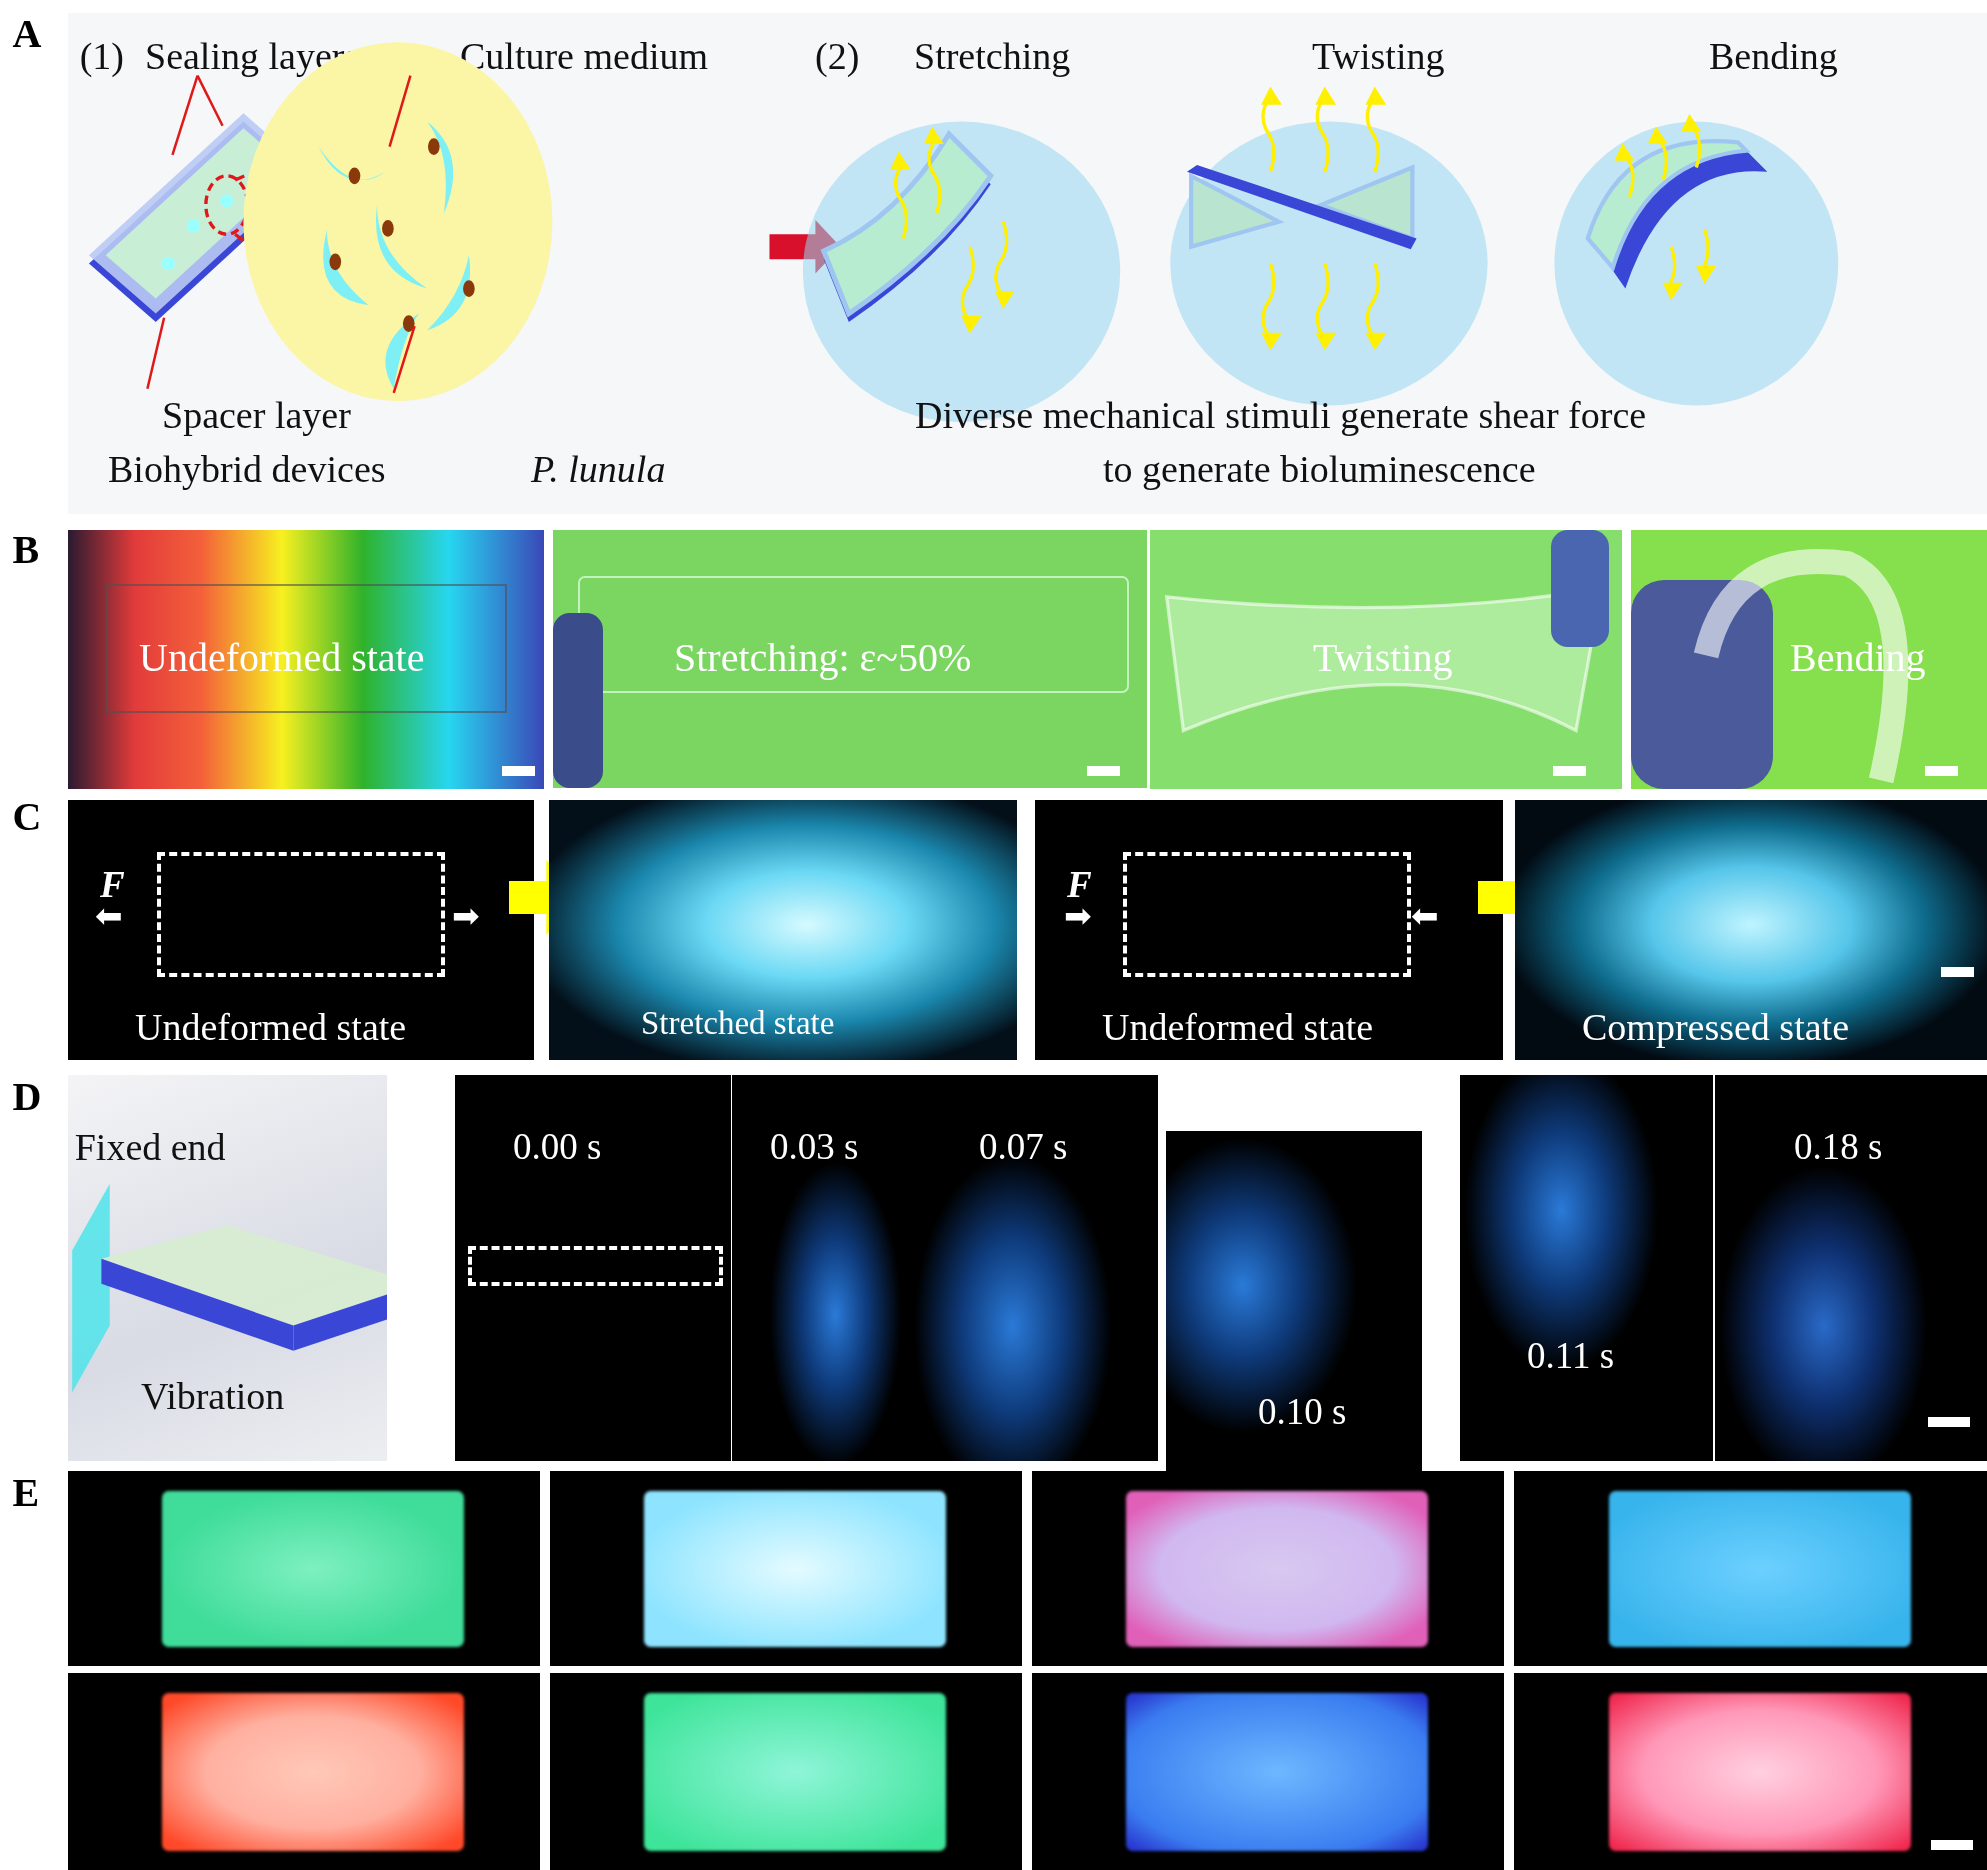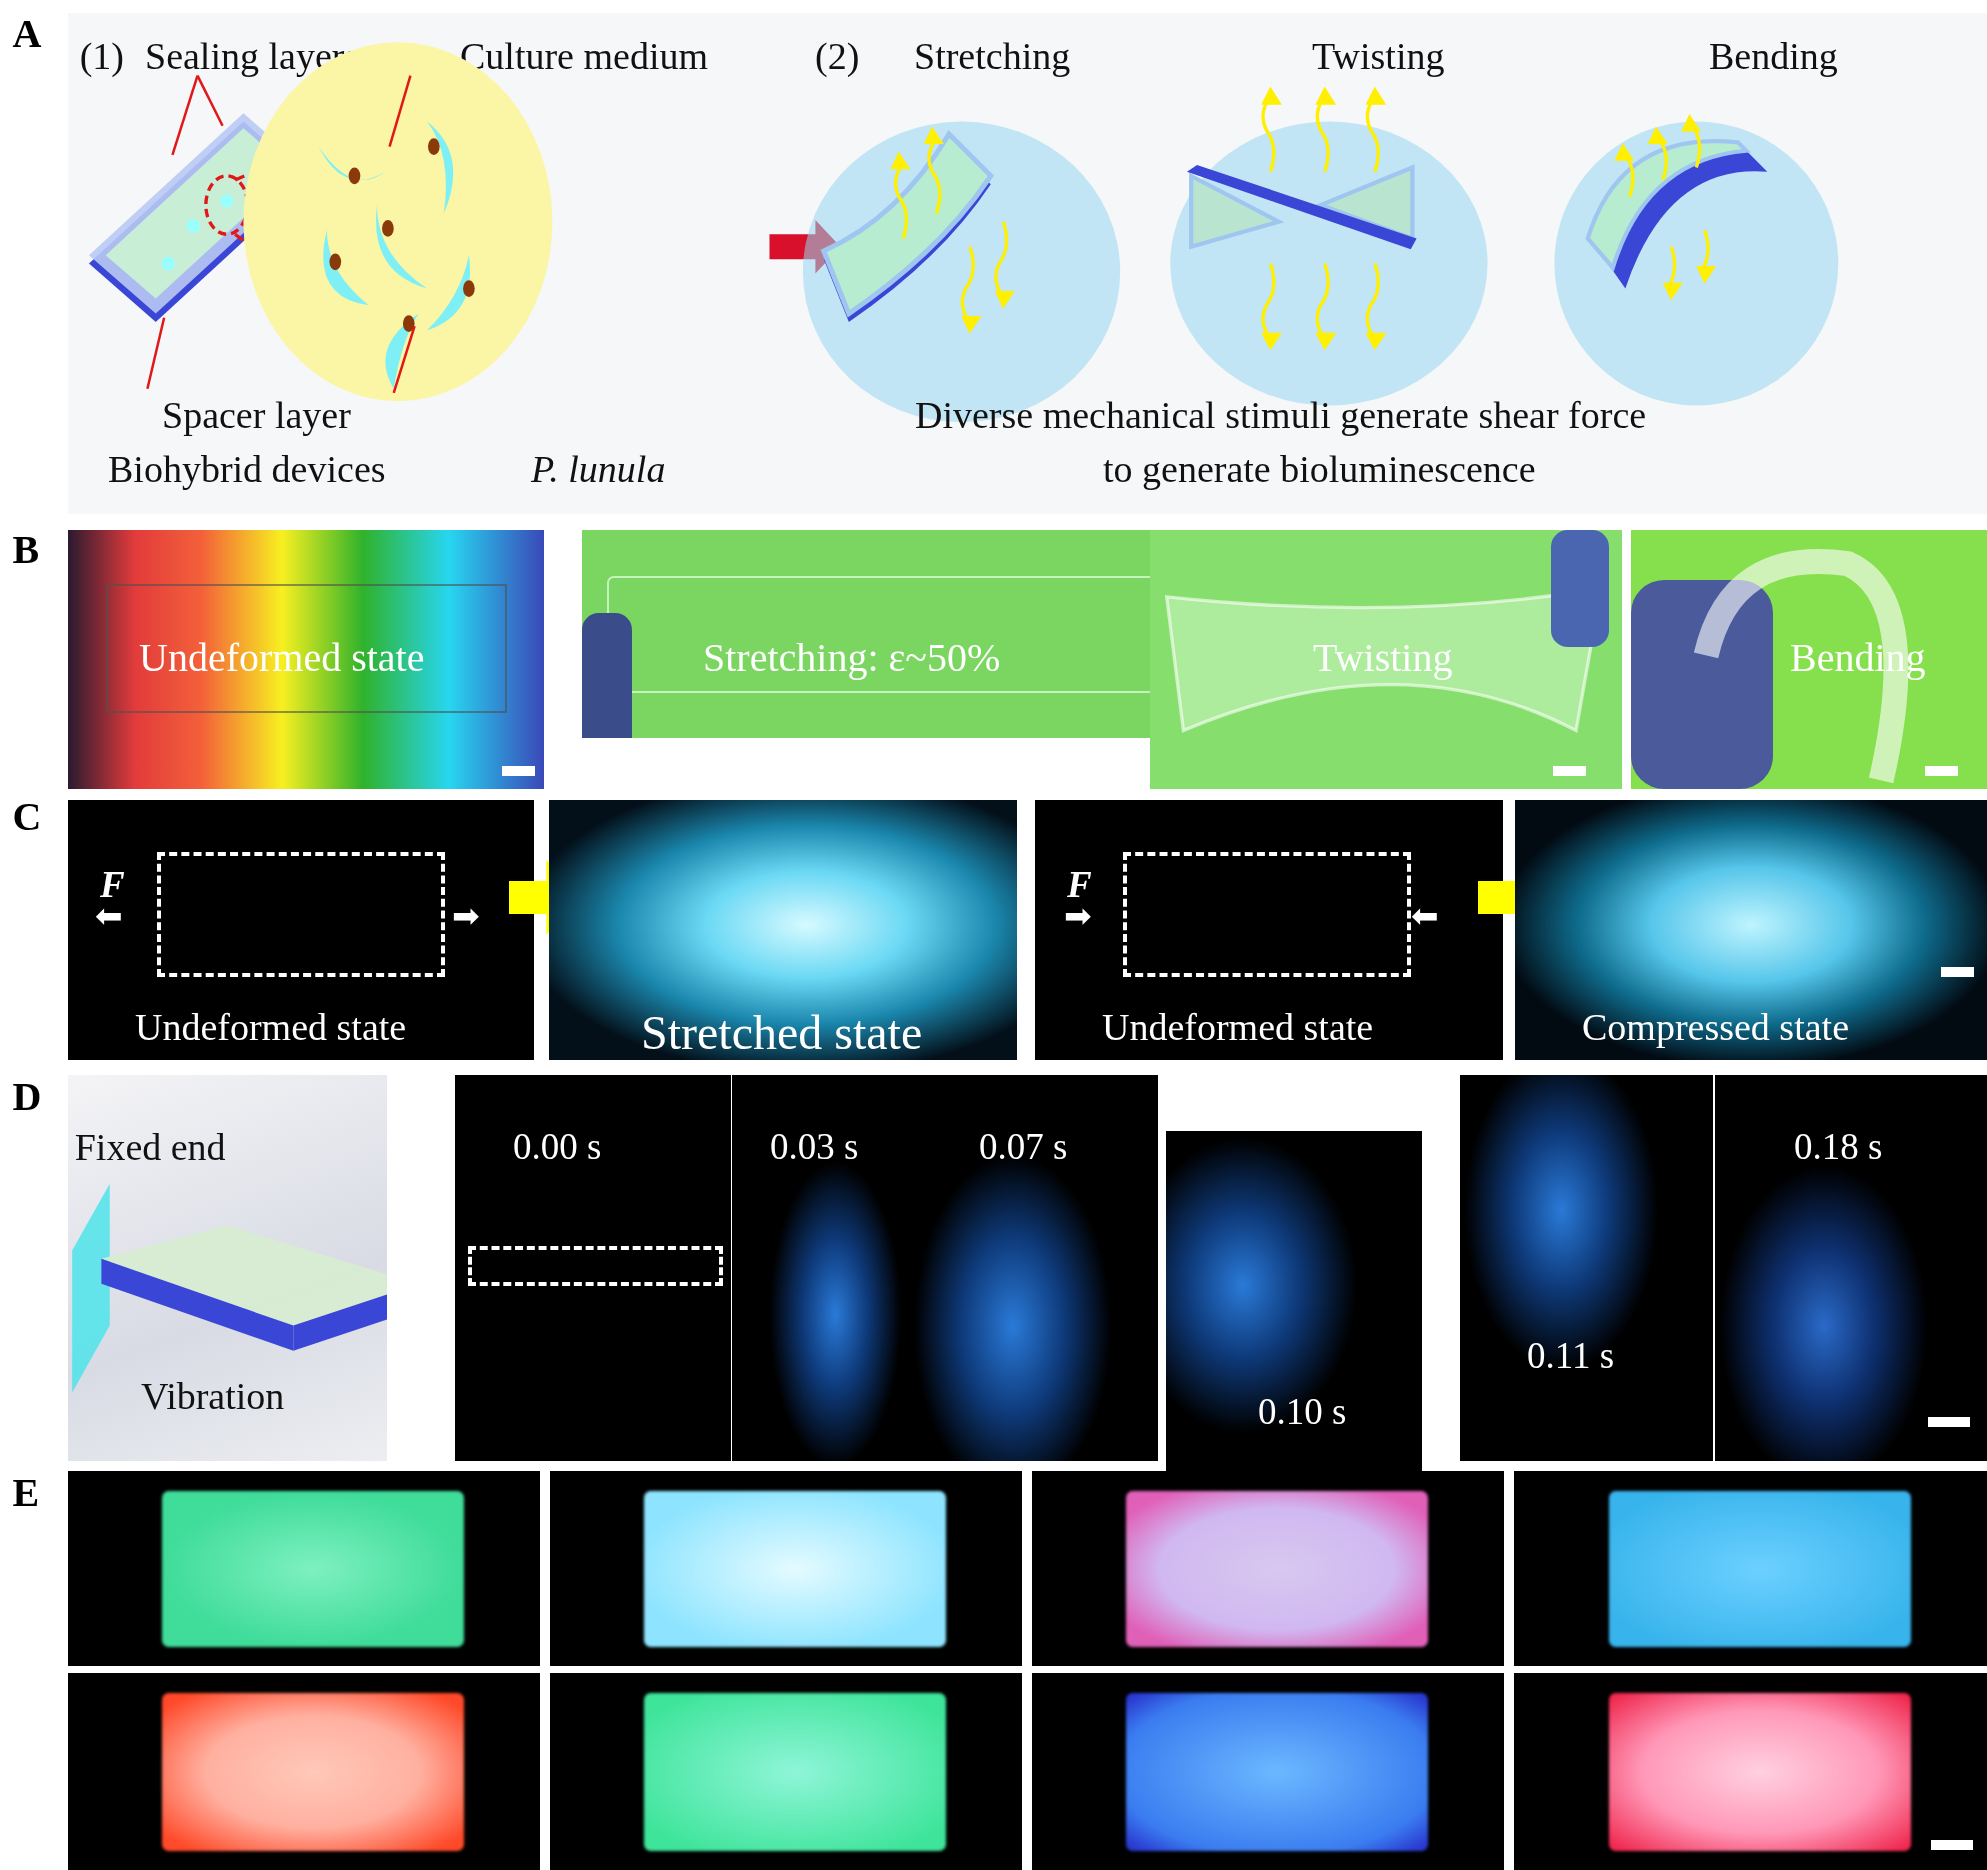--- a/index.html
+++ b/index.html
@@ -137,21 +137,21 @@
   <div class="txt t" style="left:463px;top:434px;font-style:italic">P. lunula</div>
   <div class="txt t" style="left:847px;top:380px">Diverse mechanical stimuli generate shear force</div>
   <div class="txt t" style="left:1035px;top:434px">to generate bioluminescence</div>
 </div>
 
 <div class="panel rainbow" style="left:68px;top:530px;width:476px;height:259px">
   <div style="position:absolute;left:38px;top:54px;width:401px;height:129px;border:2.5px solid rgba(80,80,80,0.6)"></div>
   <div class="txt w" style="left:71px;top:104px;font-size:40px">Undeformed state</div>
   <div class="sb" style="left:434px;top:236px"></div>
 </div>
-<div class="panel green" style="left:582px;top:530px;width:594px;height:208px">
+<div class="panel green" style="left:553px;top:530px;width:594px;height:258px">
   <div style="position:absolute;left:25px;top:46px;width:551px;height:117px;border:2.5px solid rgba(230,255,230,0.7);border-radius:6.7px"></div>
   <div style="position:absolute;left:0;top:83px;width:50px;height:175px;background:#3a4c8a;border-radius:16.7px"></div>
   <div class="txt w" style="left:121px;top:104px;font-size:40px">Stretching: ε~50%</div>
   <div class="sb" style="left:534px;top:236px"></div>
 </div>
 <div class="panel green" style="left:1150px;top:530px;width:472px;height:259px;background:#86df6c">
   <svg width="472" height="259" style="position:absolute;left:0;top:0" viewBox="0 0 565 310">
       <path d="M20,80 Q300,110 540,70 L510,240 Q300,130 40,240 Z" fill="rgba(230,255,230,0.4)" stroke="rgba(255,255,255,0.6)" stroke-width="4"></path>
     </svg>
   <div style="position:absolute;left:401px;top:0;width:58px;height:117px;background:#4a66b0;border-radius:16.7px"></div>
@@ -171,21 +171,21 @@
   <div class="dash" style="left:89px;top:52px;width:288px;height:125px"></div>
   <div class="txt w" style="left:32px;top:63px;font-size:37px;font-style:italic;font-weight:bold">F</div>
   <div class="txt w" style="left:27px;top:96px;font-size:33px">⬅</div>
   <div class="txt w" style="left:384px;top:96px;font-size:33px">➡</div>
   <div class="txt w" style="left:67px;top:205px;font-size:38px">Undeformed state</div>
 </div>
 <svg style="position:absolute;left:509px;top:860px" width="83" height="75" viewBox="0 0 100 90">
     <polygon points="0,25 45,25 45,0 90,45 45,90 45,65 0,65" fill="#ffff00"></polygon>
   </svg>
 <div class="panel bluefx" style="left:549px;top:800px;width:468px;height:260px;background:radial-gradient(ellipse at 55% 48%,#d6faff 0%,#6ad8f4 28%,#1a86ac 52%,#03101a 78%)">
-  <div class="txt w" style="left:92px;top:205px;font-size:48px">Stretched state</div>
+  <div class="txt w" style="left:92px;top:205px;font-size:33px">Stretched state</div>
 </div>
 <div class="panel black" style="left:1035px;top:800px;width:468px;height:260px">
   <div class="dash" style="left:88px;top:52px;width:288px;height:125px"></div>
   <div class="txt w" style="left:32px;top:63px;font-size:37px;font-style:italic;font-weight:bold">F</div>
   <div class="txt w" style="left:29px;top:96px;font-size:33px">➡</div>
   <div class="txt w" style="left:376px;top:96px;font-size:33px">⬅</div>
   <div class="txt w" style="left:67px;top:205px;font-size:38px">Undeformed state</div>
 </div>
 <svg style="position:absolute;left:1478px;top:860px" width="83" height="75" viewBox="0 0 100 90">
     <polygon points="0,25 45,25 45,0 90,45 45,90 45,65 0,65" fill="#ffff00"></polygon>

